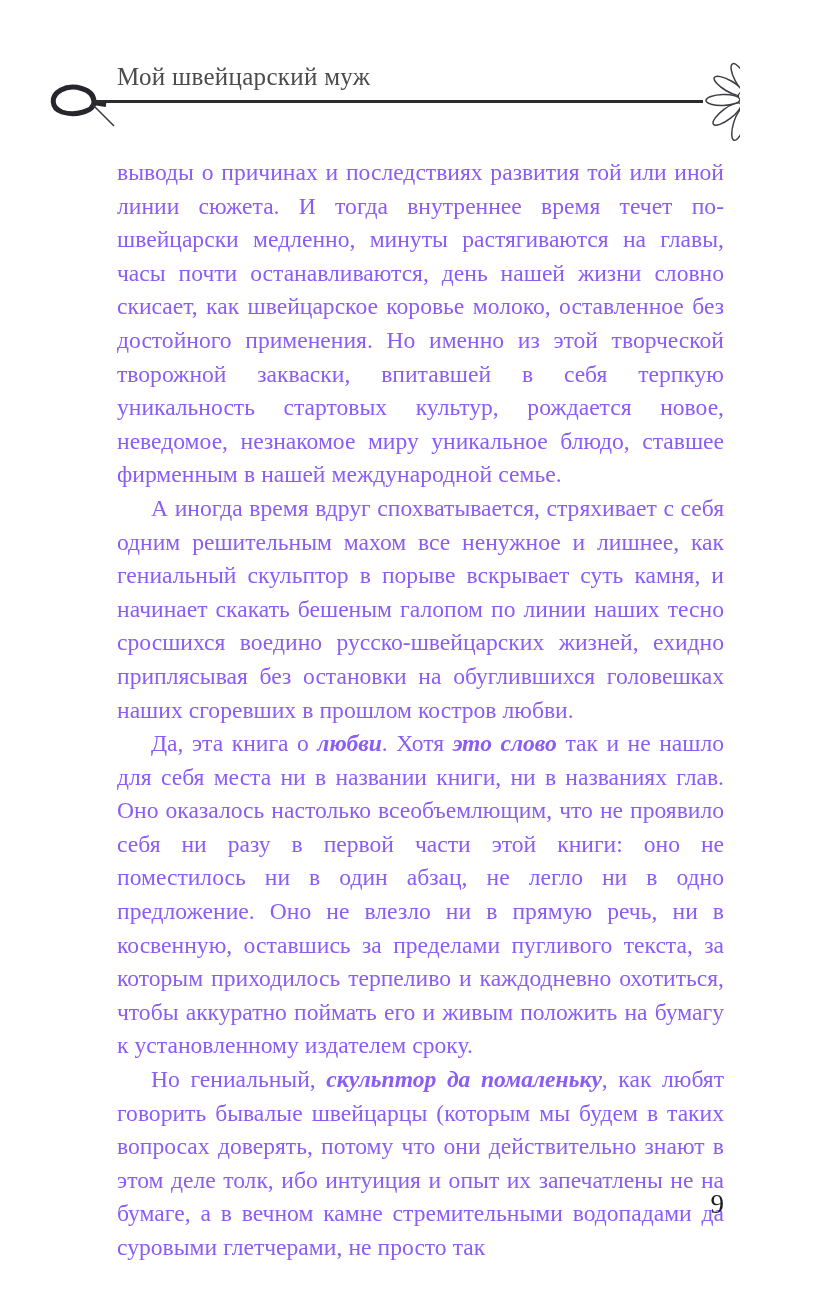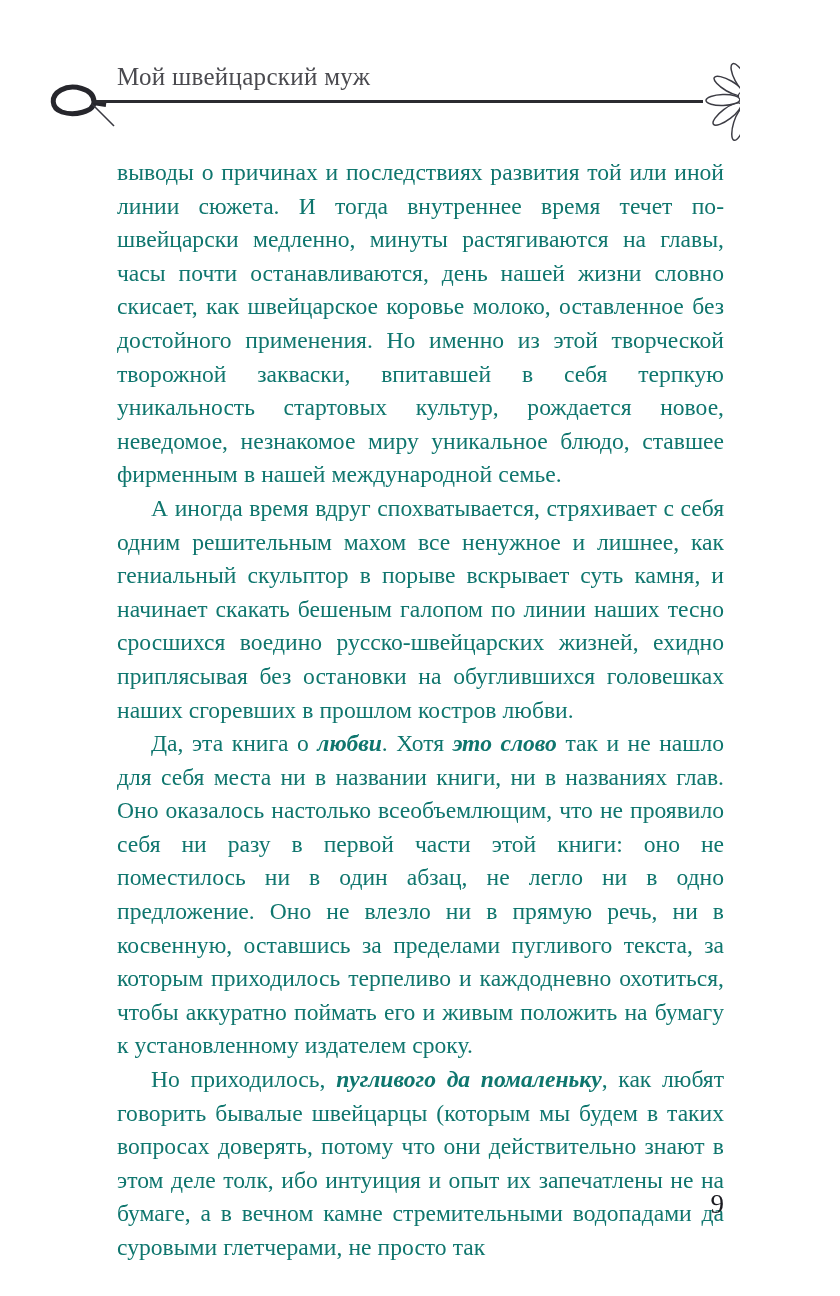--- a/index.html
+++ b/index.html
@@ -63,21 +63,21 @@
     position: absolute;
     left: 117px;
     top: 156px;
     width: 607px;
   }
   .para {
     margin: 0;
     font-family: "Liberation Serif", "DejaVu Serif", serif;
     font-size: 23.6px;
     line-height: 33.6px;
-    color: #0f766e;
+    color: #8b5cf6;
     text-align: justify;
     text-justify: inter-word;
     hyphens: manual;
     -webkit-hyphens: manual;
     word-spacing: 0.2px;
   }
   .para + .para {
     text-indent: 34px;
   }
   .para em {
@@ -141,18 +141,18 @@
           <circle cx="51" cy="41" r="3.4"></circle>
         </g>
       </svg>
     </span>
   </div>
 
   <div class="body-text">
     <p class="para"><span>выводы о причинах и последствиях развития той или иной линии сюжета. И тогда внутреннее время течет по-швейцарски медленно, минуты растягиваются на главы, часы почти останавливаются, день нашей жизни словно скисает, как швейцарское коровье молоко, оставленное без достойного применения. Но именно из этой творческой творожной закваски, впитавшей в себя терпкую уникальность стартовых культур, рождается новое, неведомое, незнакомое миру уникальное блюдо, ставшее фирменным в нашей международной семье.</span></p>
     <p class="para"><span>А иногда время вдруг спохватывается, стряхивает с себя одним решительным махом все ненужное и лишнее, как гениальный скульптор в порыве вскрывает суть камня, и начинает скакать бешеным галопом по линии наших тесно сросшихся воедино русско-швейцарских жизней, ехидно приплясывая без остановки на обуглившихся головешках наших сгоревших в прошлом костров любви.</span></p>
     <p class="para"><span>Да, эта книга о </span><em>любви</em><span>. Хотя </span><em>это слово</em><span> так и не нашло для себя места ни в названии книги, ни в названиях глав. Оно оказалось настолько всеобъемлющим, что не проявило себя ни разу в первой части этой книги: оно не поместилось ни в один абзац, не легло ни в одно предложение. Оно не влезло ни в прямую речь, ни в косвенную, оставшись за пределами пугливого текста, за которым приходилось терпеливо и каждодневно охотиться, чтобы аккуратно поймать его и живым положить на бумагу к установленному издателем сроку.</span></p>
-    <p class="para"><span>Но приходилось, </span><em>пугливого да помаленьку</em><span>, как любят говорить бывалые швейцарцы (которым мы будем в таких вопросах доверять, потому что они действительно знают в этом деле толк, ибо интуиция и опыт их запечатлены не на бумаге, а в вечном камне стремительными водопадами да суровыми глетчерами, не просто так</span></p>
+    <p class="para"><span>Но гениальный, </span><em>скульптор да помаленьку</em><span>, как любят говорить бывалые швейцарцы (которым мы будем в таких вопросах доверять, потому что они действительно знают в этом деле толк, ибо интуиция и опыт их запечатлены не на бумаге, а в вечном камне стремительными водопадами да суровыми глетчерами, не просто так</span></p>
   </div>
 
   <div class="folio">9</div>
 
 </div>
 
 </body></html>

